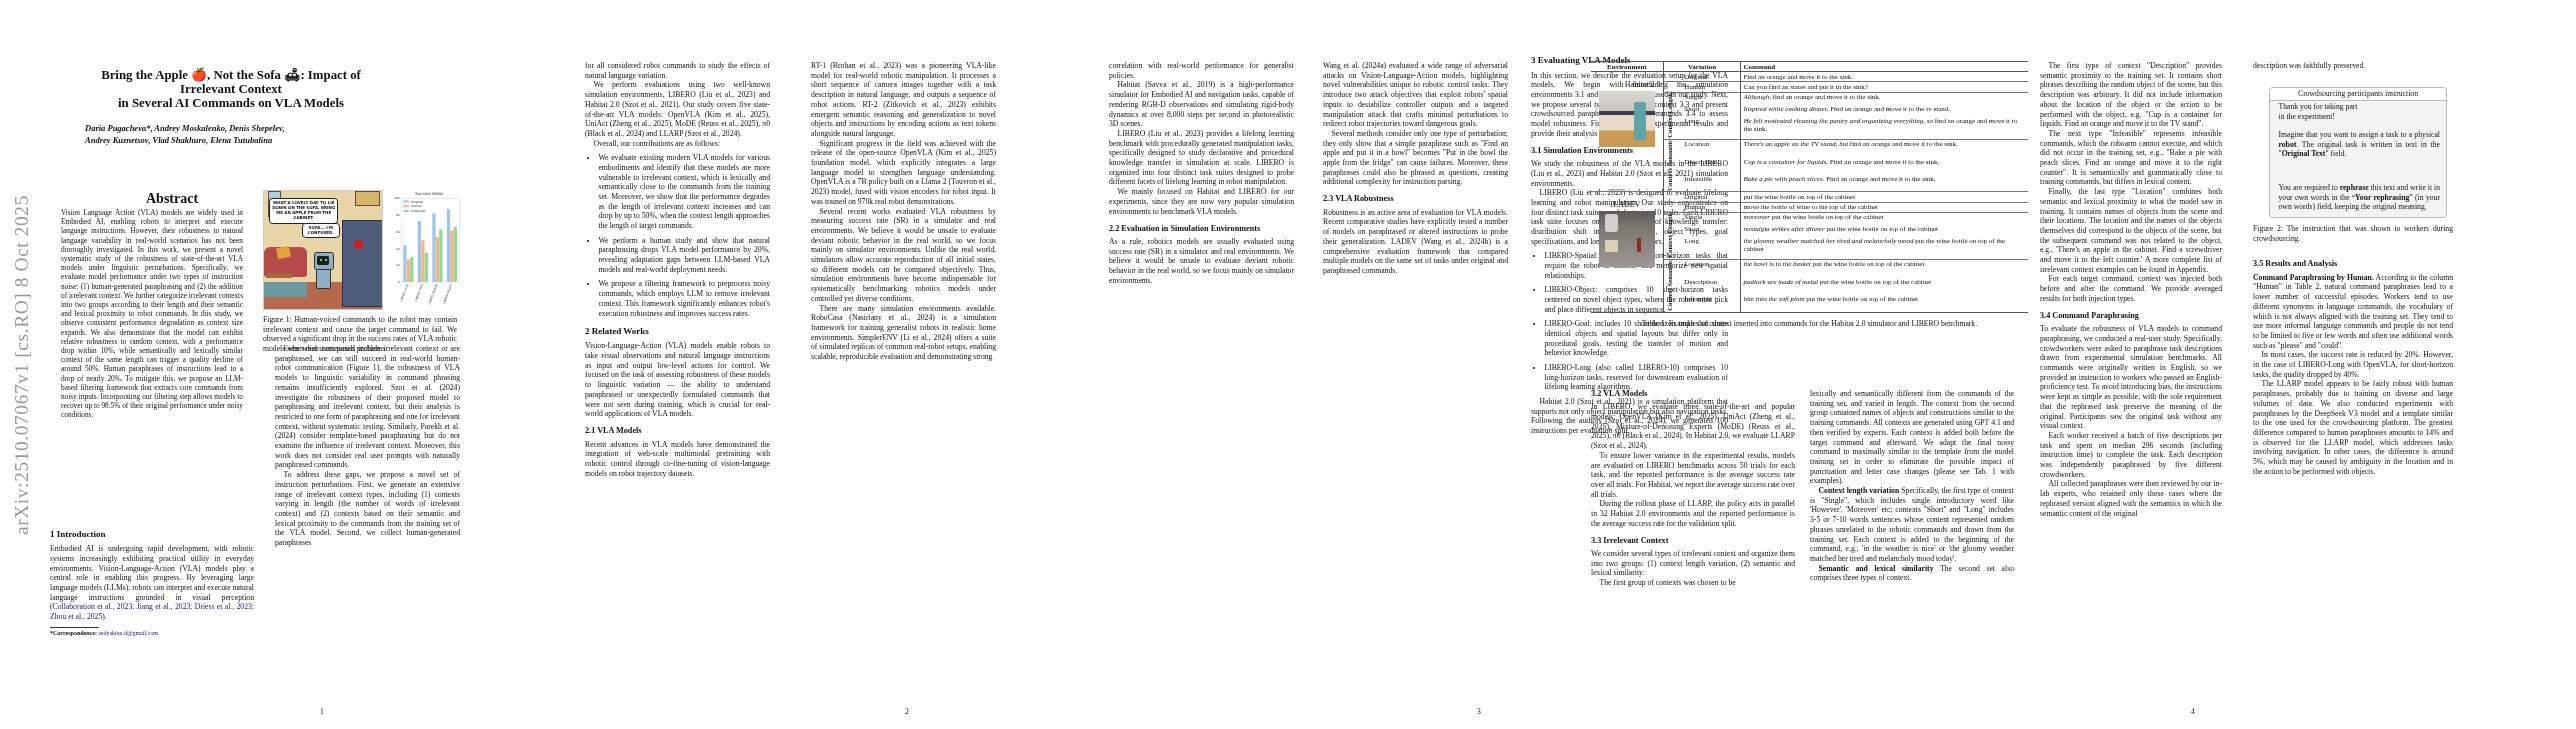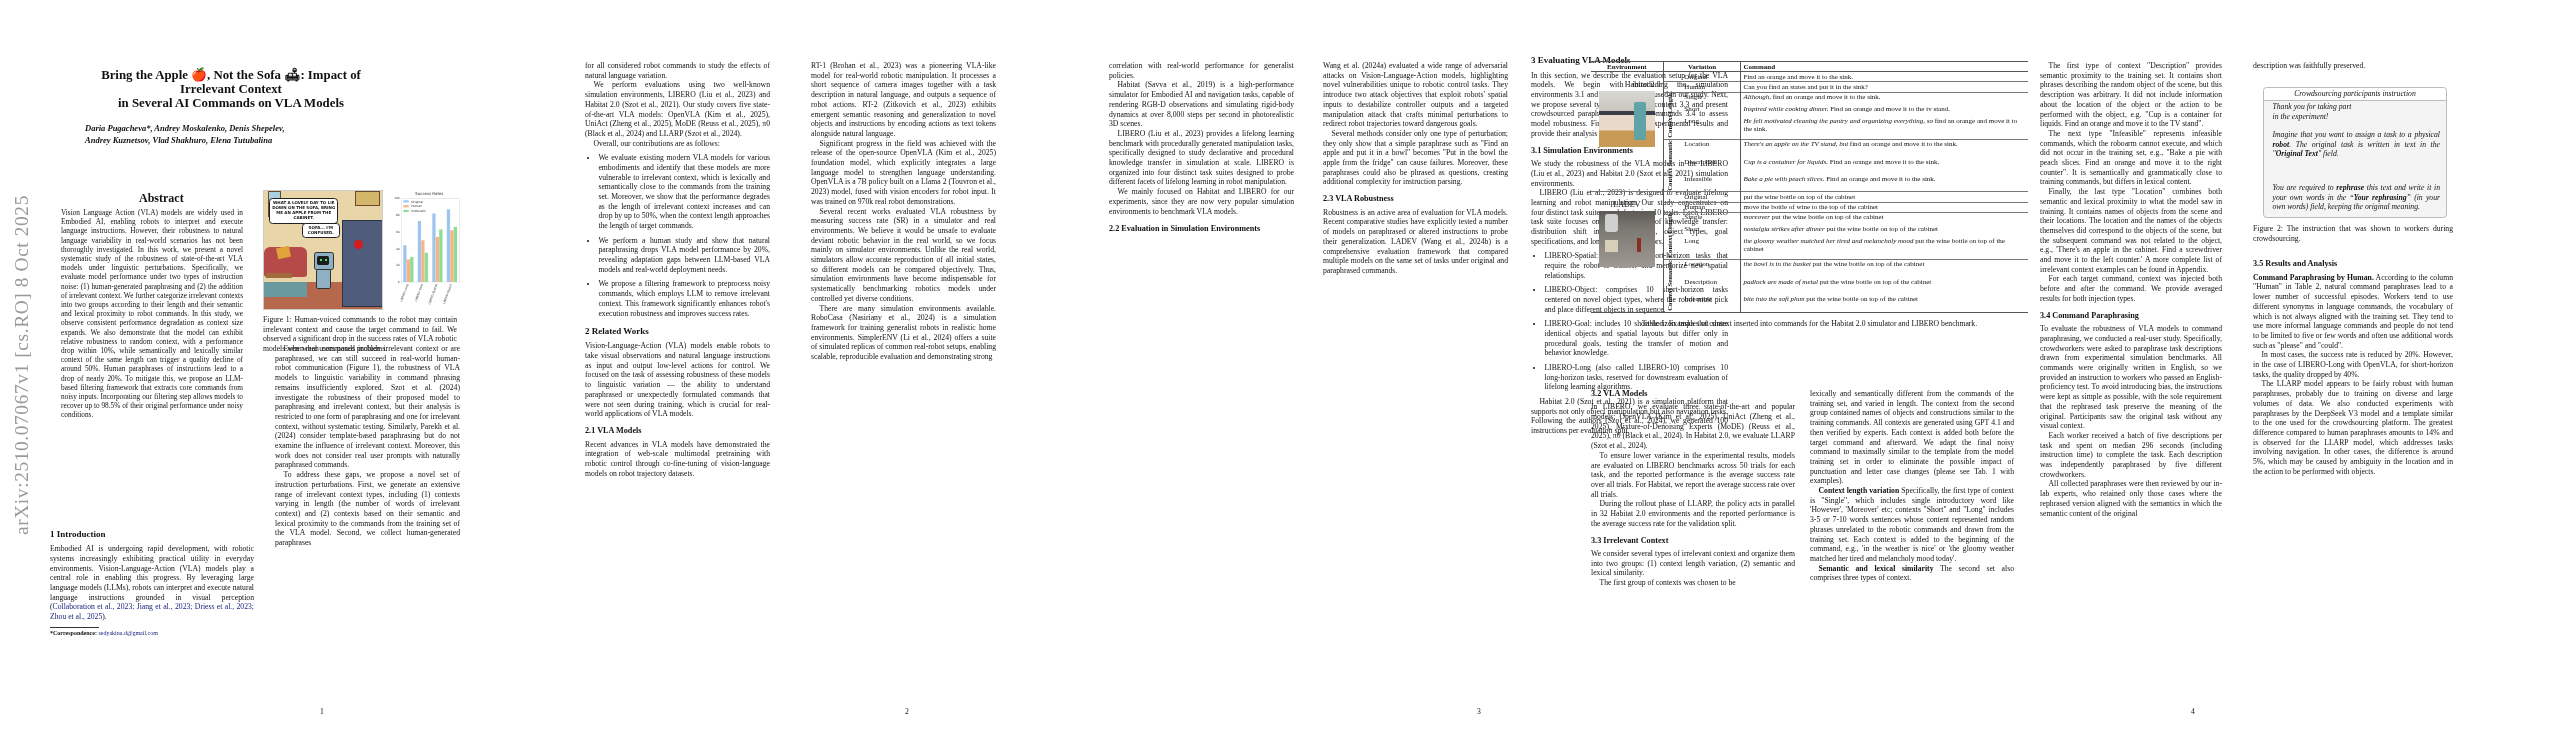--- a/index.html
+++ b/index.html
@@ -11,21 +11,21 @@
   .col p.ni{text-indent:0;}
   .cite{color:#1a237e;}
   h2.sec{font-family:Liberation Serif, serif;font-size:9px;font-weight:bold;margin:8.5px 0 4.9px 0;}
   h3.sub{font-family:"Liberation Serif",serif;font-size:8.2px;font-weight:bold;margin:7.3px 0 3.6px 0;}
   .pnum{position:absolute;bottom:13.4px;width:100%;text-align:center;font-size:7.7px;}
   ul.bul{margin:4.9px 0 4.9px 0;padding-left:13.4px;}
   ul.bul li{margin-bottom:4.9px;}
   .watermark{position:absolute;left:11px;top:535px;transform:rotate(-90deg);transform-origin:left top;font-family:"Liberation Serif",serif;font-size:19.4px;color:#9a9a9a;white-space:nowrap;letter-spacing:0.6px;}
   .title{position:absolute;left:79px;top:68px;width:304px;text-align:center;font-weight:bold;font-size:12.8px;line-height:14px;}
   .authors{position:absolute;left:85px;top:122px;width:292px;text-align:left;font-weight:bold;font-size:8.5px;line-height:12px;font-style:italic;}
-  .abstract-h{position:absolute;left:139px;top:191px;font-weight:bold;font-size:12px;}
+  .abstract-h{position:absolute;left:146px;top:191px;font-weight:bold;font-size:14px;}
   .fig1{position:absolute;left:263px;top:190px;width:194px;}
   .cartoon{width:118px;height:118px;background:#e9d6a8;position:relative;overflow:hidden;border:0.6px solid #ccc;}
   .chart{position:absolute;left:125px;top:0;width:73px;height:118px;}
   .caption{font-size:7.7px;line-height:9.7px;text-align:justify;margin-top:4.9px;}
   .bubble{position:absolute;background:#fff;border:0.9px solid #222;border-radius:3.6px;font-family:"DejaVu Sans",sans-serif;font-size:4px;line-height:4.9px;text-align:center;padding:1.8px;font-weight:bold;}
   table.t1{border-collapse:collapse;font-size:7px;line-height:8px;}
   table.t1 td,table.t1 th{padding:0.6px 2.4px;vertical-align:top;}
   .vlab{writing-mode:vertical-rl;transform:rotate(180deg);font-weight:bold;font-size:6.7px;text-align:center;}
   .instr{border:0.9px solid #bbb;border-radius:3.6px;background:#f4f4f4;font-size:7.7px;line-height:9.7px;}
   .instr .hd{background:#fff;border-bottom:0.9px solid #bbb;border-radius:3.6px 3.6px 0 0;padding:1.2px 6px;text-align:center;}
@@ -161,20 +161,21 @@
   <div class="pnum" style="left:-91px;">2</div>
 </div>
 
 <div class="page p3">
   <div class="col" style="left:-179px;top:61px;width:185px;">
     <p class="ni">correlation with real-world performance for generalist policies.</p>
     <p>Habitat (Savva et al., 2019) is a high-performance simulator for Embodied AI and navigation tasks, capable of rendering RGB-D observations and simulating rigid-body dynamics at over 8,000 steps per second in photorealistic 3D scenes.</p>
     <p>LIBERO (Liu et al., 2023) provides a lifelong learning benchmark with procedurally generated manipulation tasks, specifically designed to study declarative and procedural knowledge transfer in simulation at scale. LIBERO is organized into four distinct task suites designed to probe different facets of lifelong learning in robot manipulation.</p>
     <p>We mainly focused on Habitat and LIBERO for our experiments, since they are now very popular simulation environments to benchmark VLA models.</p>
     <h3 class="sub">2.2   Evaluation in Simulation Environments</h3>
+    <p class="ni">As a rule, robotics models are usually evaluated using success rate (SR) in a simulator and real environments. We believe it would be unsafe to evaluate deviant robotic behavior in the real world, so we focus mainly on simulator environments.</p>
   </div>
   <div class="col" style="left:35px;top:61px;width:185px;">
     <p class="ni">Wang et al. (2024a) evaluated a wide range of adversarial attacks on Vision-Language-Action models, highlighting novel vulnerabilities unique to robotic control tasks. They introduce two attack objectives that exploit robots' spatial inputs to destabilize controller outputs and a targeted manipulation attack that crafts minimal perturbations to redirect robot trajectories toward dangerous goals.</p>
     <p>Several methods consider only one type of perturbation; they only show that a simple paraphrase such as "Find an apple and put it in a bowl" becomes "Put in the bowl the apple from the fridge" can cause failures. Moreover, these paraphrases could also be phrased as questions, creating additional complexity for instruction parsing.</p>
     <h3 class="sub">2.3   VLA Robustness</h3>
     <p class="ni">Robustness is an active area of evaluation for VLA models. Recent comparative studies have explicitly tested a number of models on paraphrased or altered instructions to probe their generalization. LADEV (Wang et al., 2024b) is a comprehensive evaluation framework that compared multiple models on the same set of tasks under original and paraphrased commands.</p>
   </div>
   <div class="col" style="left:243px;top:56px;width:197px;">
     <h2 class="sec" style="margin-top:0;">3   Evaluating VLA Models</h2>
     <p class="ni">In this section, we describe the evaluation setup for the VLA models. We begin with introducing the simulation environments 3.1 and VLA models 3.2 used in our study. Next, we propose several types of irrelevant context 3.3 and present crowdsourced paraphrases of robot commands 3.4 to assess model robustness. Finally, we report experimental results and provide their analysis 3.5.</p>
@@ -326,21 +327,21 @@
     <p>For each target command, context was injected both before and after the command. We provide averaged results for both injection types.</p>
     <h3 class="sub">3.4   Command Paraphrasing</h3>
     <p class="ni">To evaluate the robustness of VLA models to command paraphrasing, we conducted a real-user study. Specifically, crowdworkers were asked to paraphrase task descriptions drawn from experimental simulation benchmarks. All commands were originally written in English, so we provided an instruction to workers who passed an English-proficiency test. To avoid introducing bias, the instructions were kept as simple as possible, with the sole requirement that the rephrased task preserve the meaning of the original. Participants saw the original task without any visual context.</p>
     <p>Each worker received a batch of five descriptions per task and spent on median 296 seconds (including instruction time) to complete the task. Each description was independently paraphrased by five different crowdworkers.</p>
     <p>All collected paraphrases were then reviewed by our in-lab experts, who retained only those cases where the rephrased version aligned with the semantics in which the semantic content of the original</p>
   </div>
 
   <div class="col" style="left:321px;top:61px;width:200px;">
     <p class="ni">description was faithfully preserved.</p>
 
-    <div class="instr" style="margin:16px 6px 6px 10px;font-style:italic;">
+    <div class="instr" style="margin:16px 6px 6px 16px;">
       <div class="hd">Crowdsourcing participants instruction</div>
       <div class="bd">
         <div>Thank you for taking part</div>
         <div>in the experiment!</div>
         <div style="height:8.5px;"></div>
         <div><span>Imagine that you want to assign a task to a physical </span><b>robot</b><span>. The original task is written in text in the "</span><b>Original Text</b><span>" field.</span></div>
         <div style="height:24px;"></div>
         <div><span>You are required to </span><b>rephrase</b><span> this text and write it in your own words in the “</span><b>Your rephrasing</b><span>” (in your own words) field, keeping the original meaning.</span></div>
       </div>
     </div>

